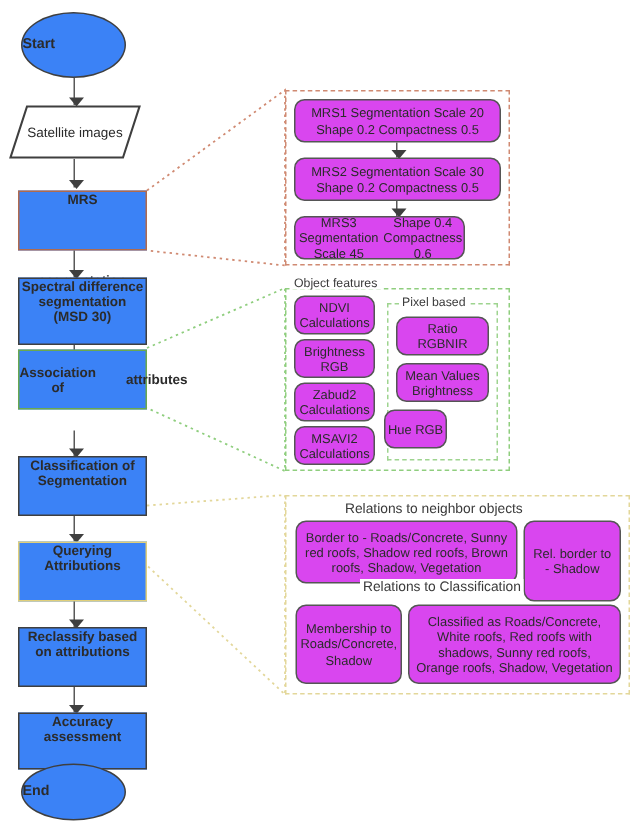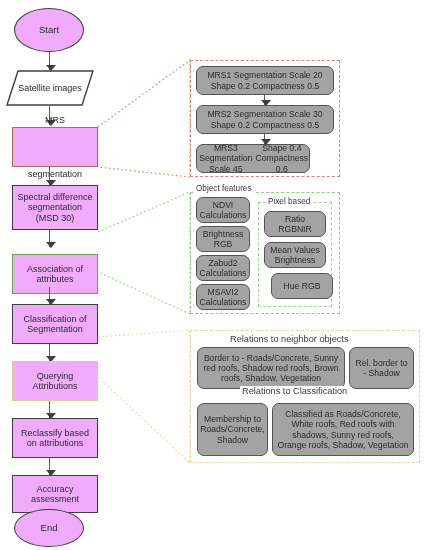--- a/index.html
+++ b/index.html
@@ -7,21 +7,21 @@
     width:428px;height:550px;
     background:#ffffff;
     font-family:"Liberation Sans","DejaVu Sans",sans-serif;
     color:#2b2b2b;
     overflow:hidden;
   }
   #root{position:relative;width:428px;height:550px;}
 
   
   .node{position:absolute;box-sizing:border-box;display:flex;align-items:center;
-        justify-content:center;text-align:center;line-height:1.12;background:#f0abfc;}
+        text-align:center;line-height:1.12;background:#3b82f6;font-weight:bold;}
 
   
   .term{border:1.4px solid #3f3f3f;border-radius:50%;font-size:9.5px;}
   .proc{border:1.4px solid #3f3f3f;font-size:9px;}
   .proc.red{border-color:#b06a4e;}
   .proc.green{border-color:#6aa84f;}
   .proc.yellow{border-color:#e0cf7a;}
 
   
   .data-shape{position:absolute;font-size:9px;}
@@ -36,21 +36,21 @@
         border-top:6px solid #3f3f3f;}
 
   
   .panel{position:absolute;box-sizing:border-box;}
   .panel.redp{border:1.3px dashed #d08a72;}
   .panel.greenp{border:1.3px dashed #8fce7e;}
   .panel.greenp2{border:1.3px dashed #9ed48f;}
   .panel.yellowp{border:1.3px dashed #e3d79a;}
 
   .rbox{position:absolute;box-sizing:border-box;border:1.3px solid #555;
-        border-radius:7px;background:#a3a3a3;display:flex;align-items:center;
+        border-radius:7px;background:#d946ef;display:flex;align-items:center;
         justify-content:center;text-align:center;line-height:1.18;font-size:8.6px;}
 
   .caption{position:absolute;font-size:8.2px;color:#3a3a3a;background:#fff;
         padding:0 2px;white-space:nowrap;}
   .caption.big{font-size:9.2px;}
 
   
   .fan{position:absolute;left:0;top:0;width:428px;height:550px;
        pointer-events:none;}
 </style>
@@ -91,21 +91,21 @@
   <div class="arrow" style="left:49px;top:167px;height:18px;"></div>
 
   <div class="node proc" style="left:12px;top:185px;width:86px;height:45px;flex-direction:column;">
     <span>Spectral difference</span>
     <span>segmentation</span>
     <span>(MSD 30)</span>
   </div>
 
   <div class="arrow" style="left:49px;top:230px;height:17px;"></div>
 
-  <div class="node proc green" style="left:12px;top:254px;width:86px;height:40px;flex-direction:column;">
+  <div class="node proc green" style="left:12px;top:233px;width:86px;height:40px;flex-direction:row;gap:20px;">
     <span>Association of</span>
     <span>attributes</span>
   </div>
 
   <div class="arrow" style="left:49px;top:287px;height:17px;"></div>
 
   <div class="node proc" style="left:12px;top:304px;width:86px;height:40px;flex-direction:column;">
     <span>Classification of</span>
     <span>Segmentation</span>
   </div>
@@ -181,32 +181,32 @@
   <div class="caption" style="left:266px;top:197px;">Pixel based</div>
 
   <div class="rbox" style="left:264px;top:211px;width:62px;height:26px;flex-direction:column;">
     <span>Ratio</span>
     <span>RGBNIR</span>
   </div>
   <div class="rbox" style="left:264px;top:242px;width:62px;height:26px;flex-direction:column;">
     <span>Mean Values</span>
     <span>Brightness</span>
   </div>
-  <div class="rbox" style="left:271px;top:273px;width:62px;height:26px;">
+  <div class="rbox" style="left:256px;top:273px;width:42px;height:26px;">
     <span>Hue RGB</span>
   </div>
 
   <div class="panel yellowp" style="left:190px;top:330px;width:230px;height:133px;"></div>
 
   <div class="caption big" style="left:228px;top:334px;">Relations to neighbor objects</div>
 
   <div class="rbox" style="left:197px;top:347px;width:148px;height:42px;padding:0 4px;">
     <span>Border to - Roads/Concrete, Sunny red roofs, Shadow red roofs, Brown roofs, Shadow, Vegetation</span>
   </div>
-  <div class="rbox" style="left:349px;top:347px;width:65px;height:42px;padding:0 3px;">
+  <div class="rbox" style="left:349px;top:347px;width:65px;height:54px;padding:0 3px;">
     <span>Rel. border to - Shadow</span>
   </div>
 
   <div class="caption big" style="left:240px;top:386px;">Relations to Classification</div>
 
   <div class="rbox" style="left:197px;top:403px;width:71px;height:53px;padding:1px 3px;">
     <span>Membership to Roads/Concrete, Shadow</span>
   </div>
   <div class="rbox" style="left:272px;top:403px;width:142px;height:53px;padding:0 4px;">
     <span>Classified as Roads/Concrete, White roofs, Red roofs with shadows, Sunny red roofs, Orange roofs, Shadow, Vegetation</span>

